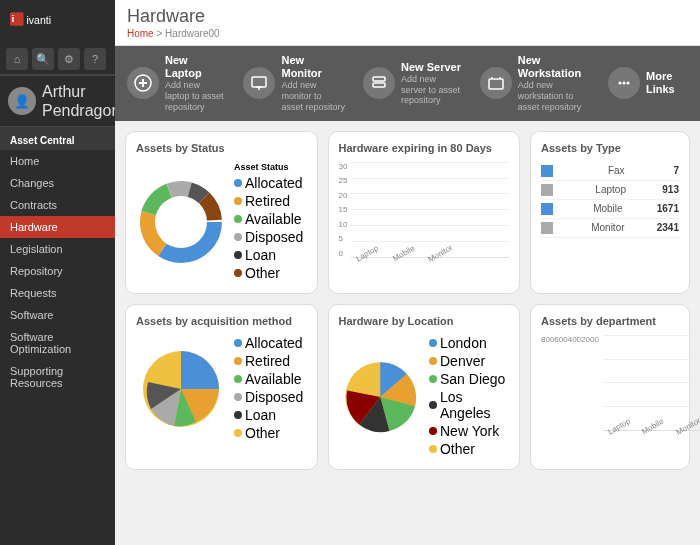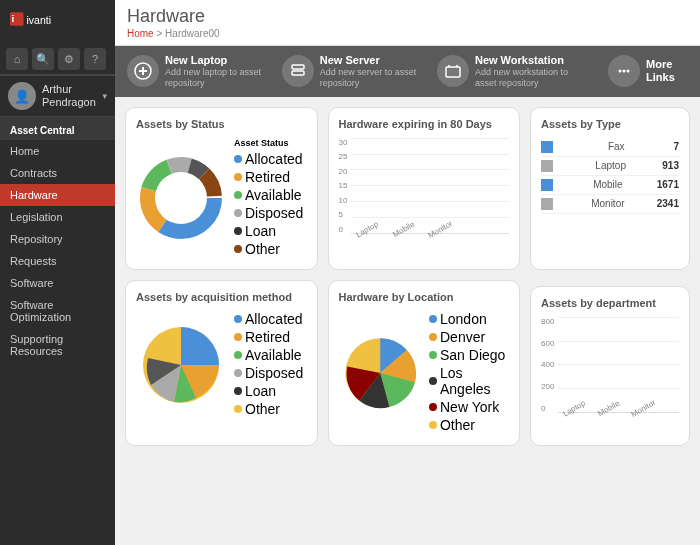--- a/index.html
+++ b/index.html
@@ -4,21 +4,21 @@
   <style>
     * { box-sizing: border-box; margin: 0; padding: 0; }
     body { font-family: Arial, sans-serif; font-size: 12px; background: #f0f0f0; display: flex; width: 700px; height: 545px; overflow: hidden; }
 
     
     .sidebar { width: 115px; min-width: 115px; background: #2c2c2c; color: #ccc; display: flex; flex-direction: column; height: 545px; }
     .sidebar-logo { background: #2c2c2c; padding: 8px 10px; display: flex; align-items: center; }
     .sidebar-logo svg { width: 60px; height: 28px; }
     .sidebar-user { display: flex; align-items: center; padding: 6px 8px; border-top: 1px solid #444; border-bottom: 1px solid #444; }
     .sidebar-user-avatar { width: 28px; height: 28px; border-radius: 50%; background: #888; display: flex; align-items: center; justify-content: center; color: #fff; font-size: 13px; margin-right: 6px; flex-shrink: 0; }
-    .sidebar-user-name { font-size: 11px; color: #ddd; line-height: 1.2; }
+    .sidebar-user-name { font-size: 16px; color: #ddd; line-height: 1.2; }
     .sidebar-user-arrow { margin-left: auto; color: #aaa; font-size: 9px; }
     .sidebar-section { font-size: 10px; font-weight: bold; color: #fff; padding: 8px 10px 4px; background: #3a3a3a; }
     .sidebar-item { padding: 5px 10px; font-size: 11px; color: #ccc; cursor: pointer; display: flex; align-items: center; }
     .sidebar-item.active { background: #c0392b; color: #fff; }
     .sidebar-icons-row { display: flex; padding: 4px 6px; gap: 4px; border-bottom: 1px solid #444; }
     .sidebar-icon-btn { width: 22px; height: 22px; background: #444; border-radius: 3px; display: flex; align-items: center; justify-content: center; color: #aaa; font-size: 11px; cursor: pointer; }
 
     
     .main { flex: 1; display: flex; flex-direction: column; overflow: hidden; }
     .topbar { background: #fff; border-bottom: 1px solid #ddd; padding: 6px 12px; }
@@ -76,20 +76,21 @@
     <div class="sidebar-user-avatar">👤</div>
     <div class="sidebar-user-name">
       <div>Arthur</div>
       <div>Pendragon</div>
     </div>
     <span class="sidebar-user-arrow">▾</span>
   </div>
   <div class="sidebar-section">Asset Central</div>
   <div id="sidebar-items">
       <div class="sidebar-item">Home</div>
+      <div class="sidebar-item">Changes</div>
       <div class="sidebar-item">Contracts</div>
       <div class="sidebar-item active">Hardware</div>
       <div class="sidebar-item">Legislation</div>
       <div class="sidebar-item">Repository</div>
       <div class="sidebar-item">Requests</div>
       <div class="sidebar-item">Software</div>
       <div class="sidebar-item">Software Optimization</div>
       <div class="sidebar-item">Supporting Resources</div>
     </div>
 </nav>
@@ -109,20 +110,33 @@
         <div class="action-icon">
           <svg width="18" height="18" viewBox="0 0 18 18">
             <circle cx="9" cy="9" r="8" fill="none" stroke="white" stroke-width="1.5"></circle>
             <line x1="9" y1="5" x2="9" y2="13" stroke="white" stroke-width="2"></line>
             <line x1="5" y1="9" x2="13" y2="9" stroke="white" stroke-width="2"></line>
           </svg>
         </div>
         <div>
           <div class="action-text-title">New Laptop</div>
           <div class="action-text-sub">Add new laptop to asset repository</div>
+        </div>
+      </div>
+      <div class="action-item">
+        <div class="action-icon">
+          <svg width="18" height="18" viewBox="0 0 18 18">
+            <rect x="2" y="3" width="14" height="10" rx="1" fill="none" stroke="white" stroke-width="1.5"></rect>
+            <line x1="6" y1="13" x2="12" y2="13" stroke="white" stroke-width="1.5"></line>
+            <line x1="9" y1="13" x2="9" y2="16" stroke="white" stroke-width="1.5"></line>
+          </svg>
+        </div>
+        <div>
+          <div class="action-text-title">New Monitor</div>
+          <div class="action-text-sub">Add new monitor to asset repository</div>
         </div>
       </div>
       <div class="action-item">
         <div class="action-icon">
           <svg width="18" height="18" viewBox="0 0 18 18">
             <rect x="3" y="3" width="12" height="4" rx="1" fill="none" stroke="white" stroke-width="1.5"></rect>
             <rect x="3" y="9" width="12" height="4" rx="1" fill="none" stroke="white" stroke-width="1.5"></rect>
           </svg>
         </div>
         <div>
@@ -349,24 +363,24 @@
                 <span>New York</span>
               </div>
               <div class="legend-item">
                 <div class="legend-dot" style="background:#f0c040"></div>
                 <span>Other</span>
               </div>
             </div>
         </div>
       </div>
 
-      <div class="card" style="min-width:130px;max-width:160px;margin-top:6px;">
+      <div class="card" style="min-width:130px;max-width:160px;">
         <div class="card-title">Assets by department</div>
         <div style="display:flex;height:110px;">
-          <div style="display:flex;flex-direction:column;justify-content:space-between;font-size:8px;color:#888;padding-right:4px;padding-bottom:14px;" id="dept-y-axis">
+          <div style="display:flex;flex-direction:row;justify-content:space-between;font-size:8px;color:#888;padding-right:4px;padding-bottom:14px;" id="dept-y-axis">
               <div>800</div>
               <div>600</div>
               <div>400</div>
               <div>200</div>
               <div>0</div>
             </div>
           <div style="flex:1;position:relative;">
             <div style="position:absolute;top:0;left:0;right:0;bottom:14px;display:flex;flex-direction:column;justify-content:space-between;">
               <div style="border-top:1px solid #eee;"></div>
               <div style="border-top:1px solid #eee;"></div>

